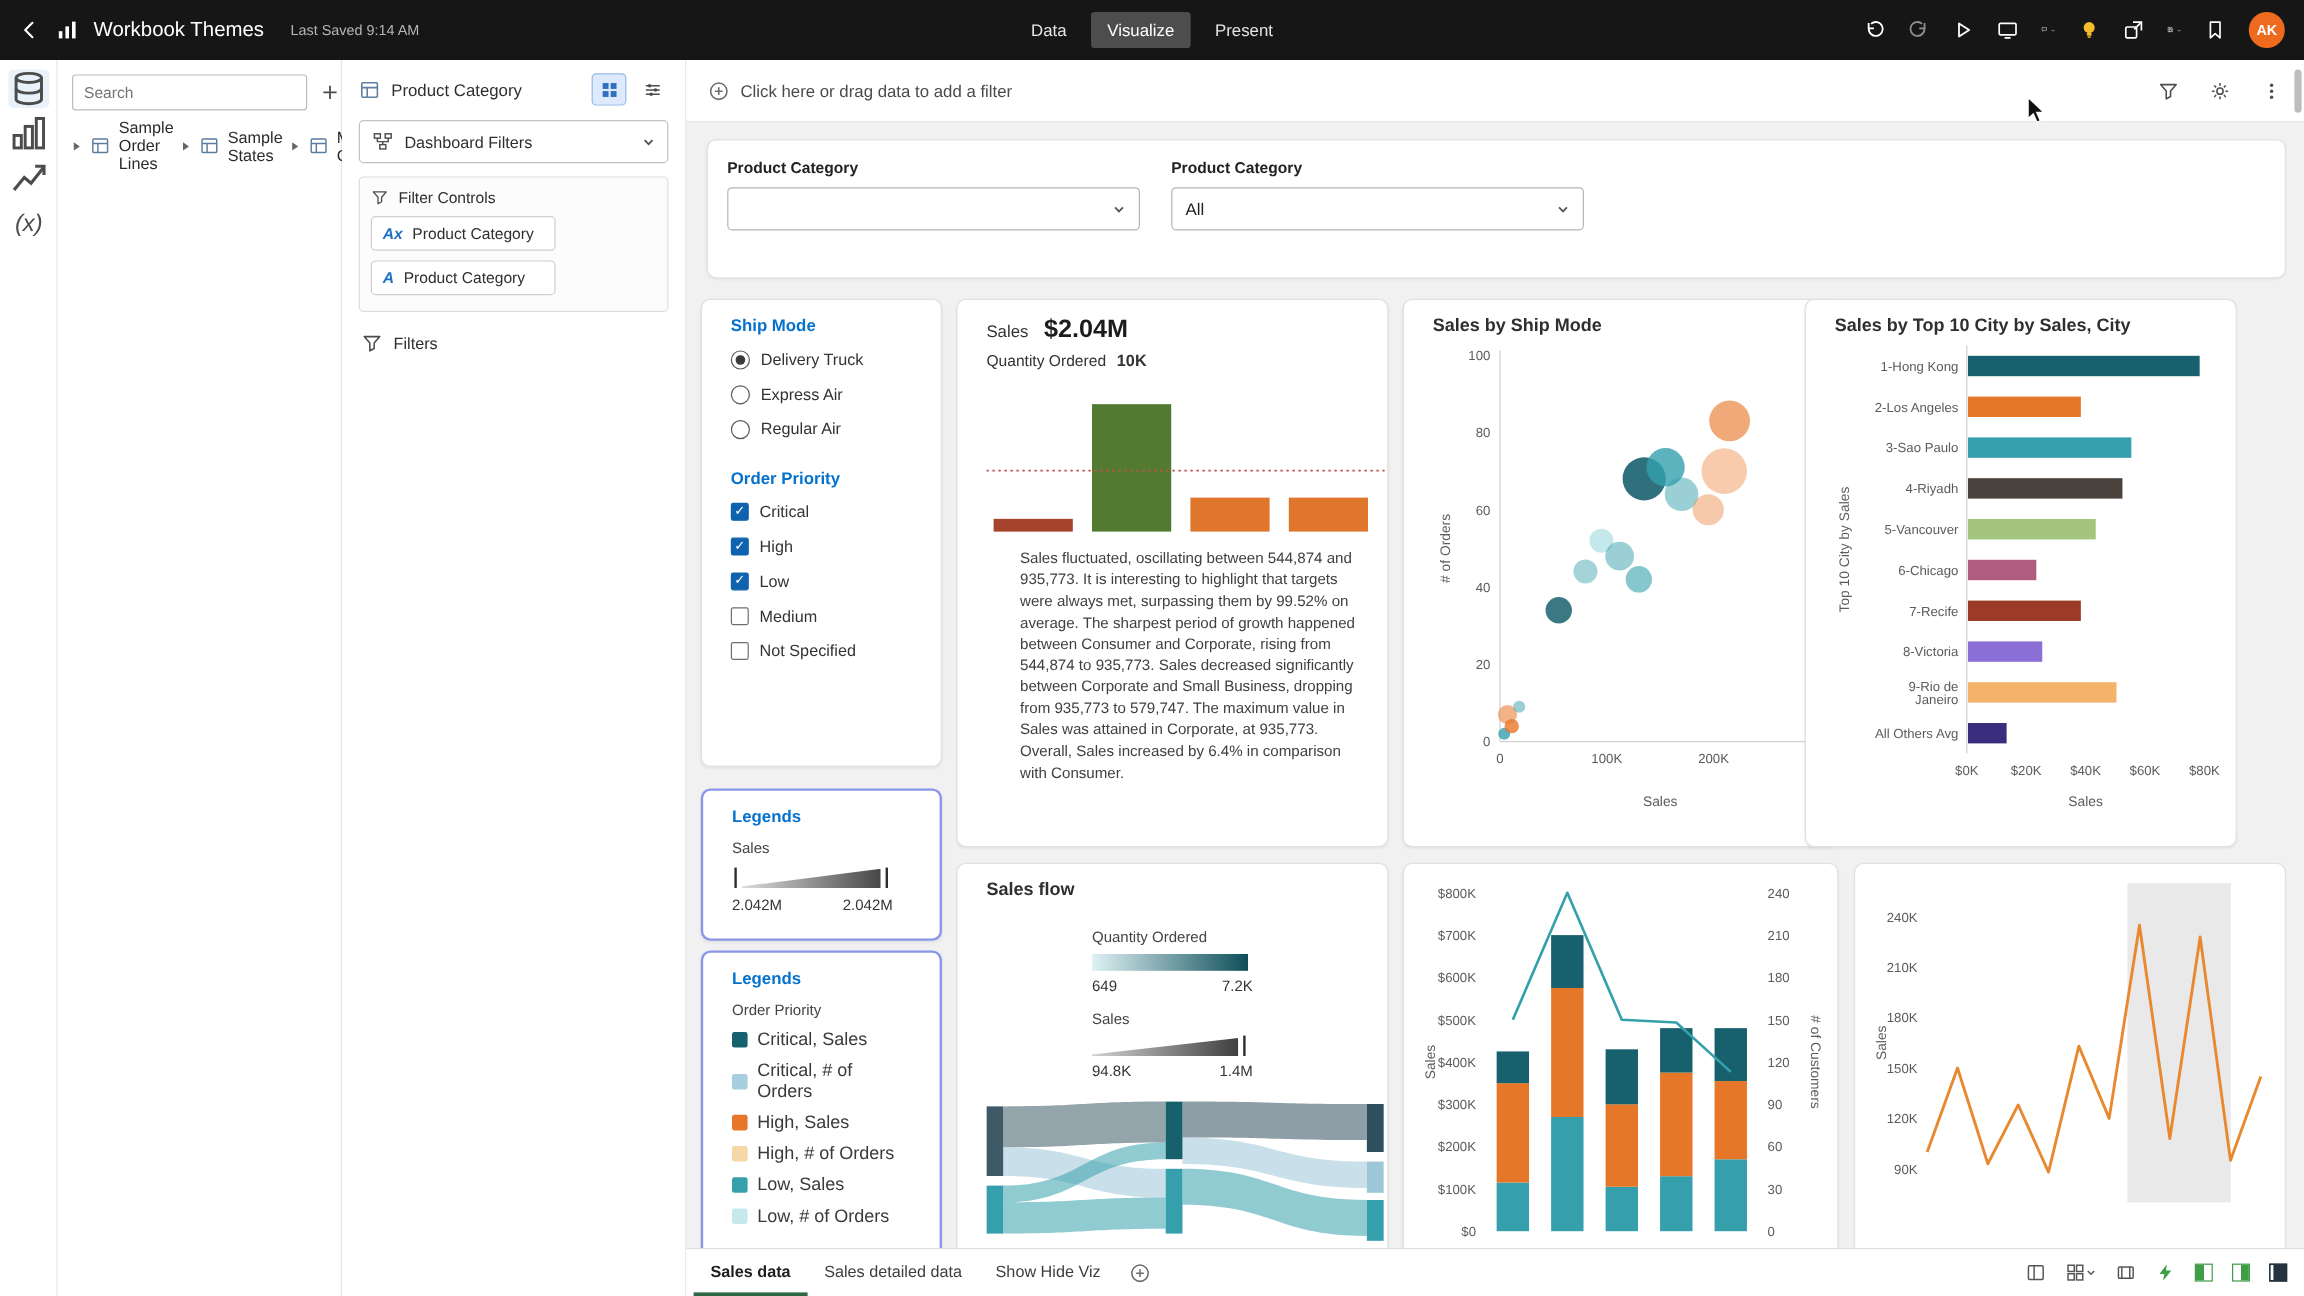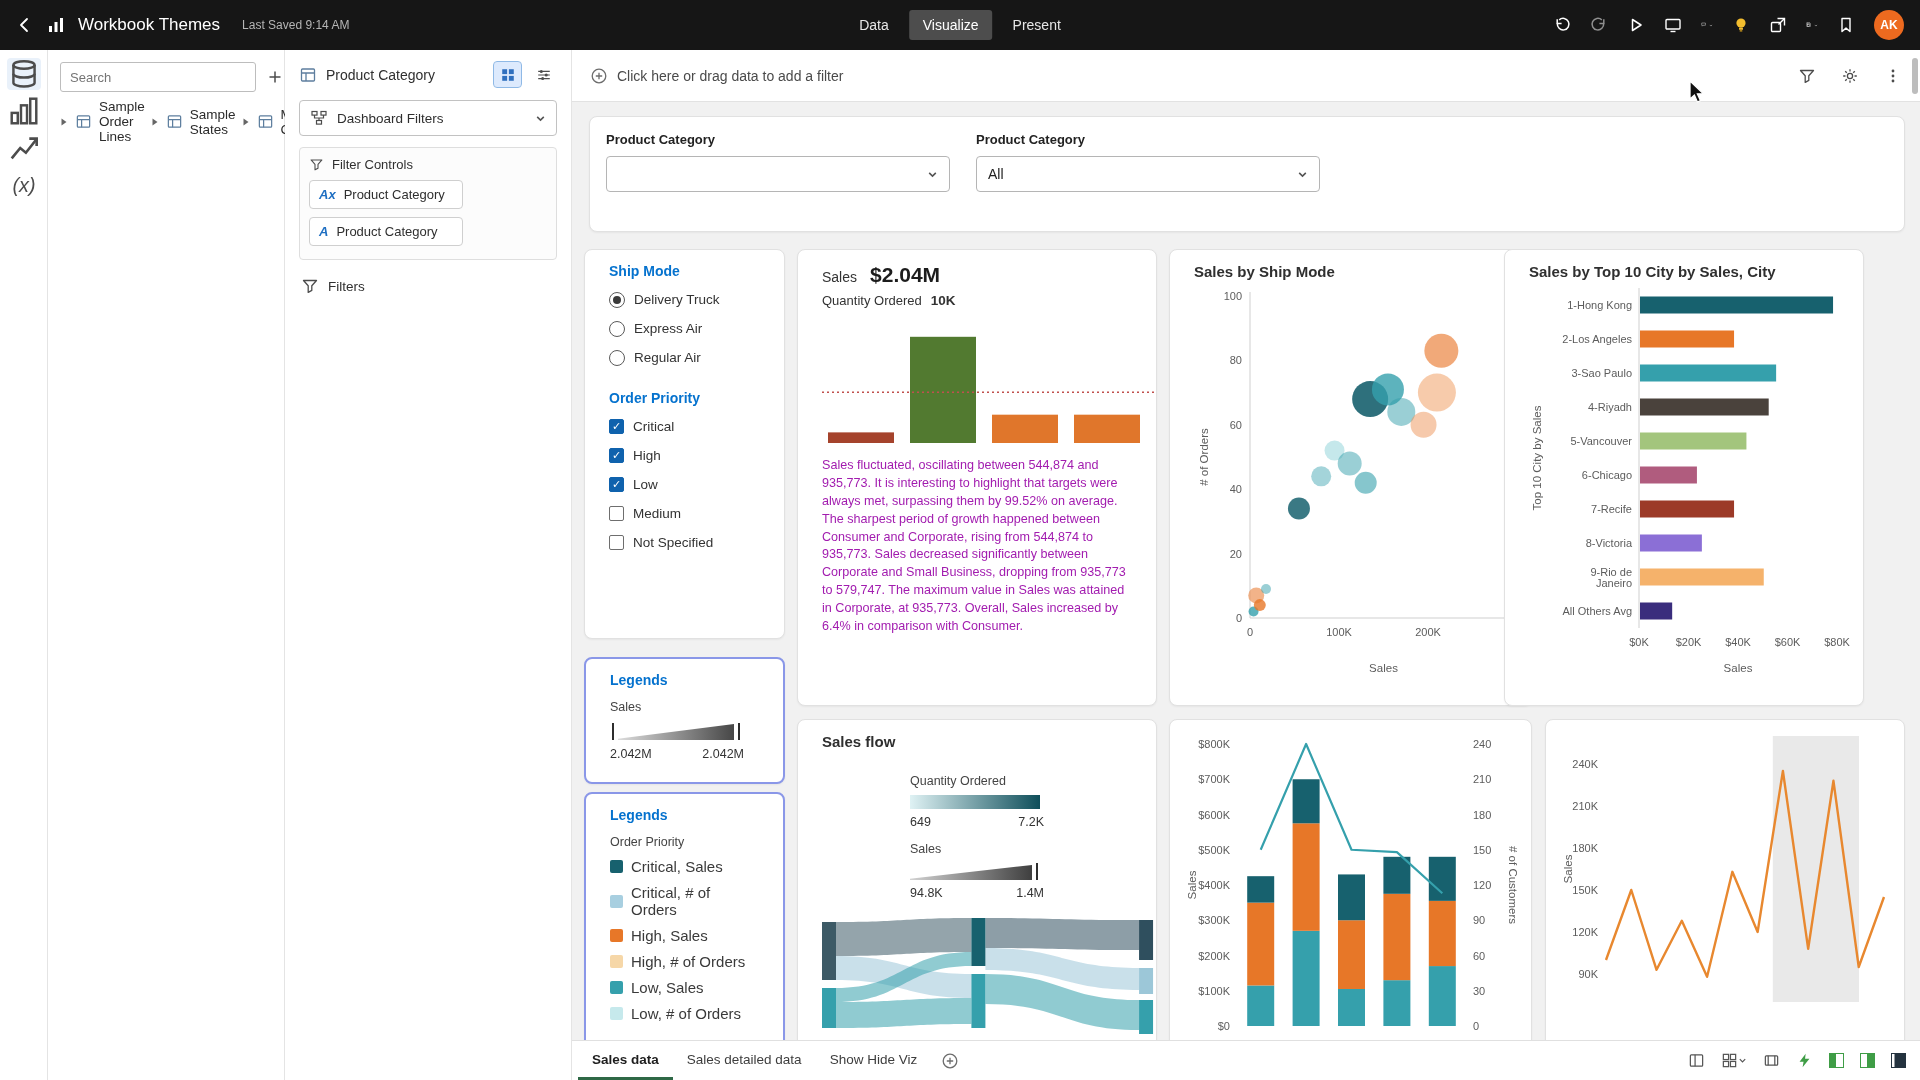--- a/index.html
+++ b/index.html
@@ -77,21 +77,21 @@
 .check{width:15px;height:15px;border:1.5px solid #6e6e6e;border-radius:2px;background:#fff;flex:none;font-size:11px;line-height:13px;text-align:center;color:#fff;}
 .check.on{background:#0f62ad;border-color:#0f62ad;}
 .check.on::after{content:"✓";}
 
 .kpi-row1{display:flex;align-items:baseline;gap:13px;}
 .kpi-label{font-size:14px;color:#333;}
 .kpi-value{font-size:21px;font-weight:700;color:#1c1c1c;}
 .kpi-row2{margin-top:6px;font-size:13px;color:#333;display:flex;gap:9px;align-items:baseline;}
 .kpi-qty{font-weight:700;font-size:13.5px;}
 #kpi-svg{margin-top:9px;}
-.kpi-desc{margin-top:10px;font-size:12.6px;line-height:1.42;color:#a21caf;}
+.kpi-desc{margin-top:10px;font-size:12.6px;line-height:1.42;color:#404040;margin-left:28px;}
 
 .chart-title{font-size:15px;font-weight:700;color:#2f2f2f;}
 .tick{font-size:11px;fill:#5c5c5c;}
 .axis-title{font-size:11.5px;fill:#5c5c5c;}
 
 .leg-sub{margin-top:12px;font-size:12.5px;color:#444;}
 .ramp-row{margin-top:9px;display:flex;align-items:flex-end;gap:2px;}
 .ramp{width:116px;height:16px;background:linear-gradient(to right,#dcdcdc,#474747);clip-path:polygon(0 92%,100% 0,100% 100%,0 100%);}
 .ibeam{width:6px;height:17px;position:relative;flex:none;}
 .ibeam::after{content:"";position:absolute;left:2px;top:0;bottom:0;width:2px;background:#2e2e2e;}

